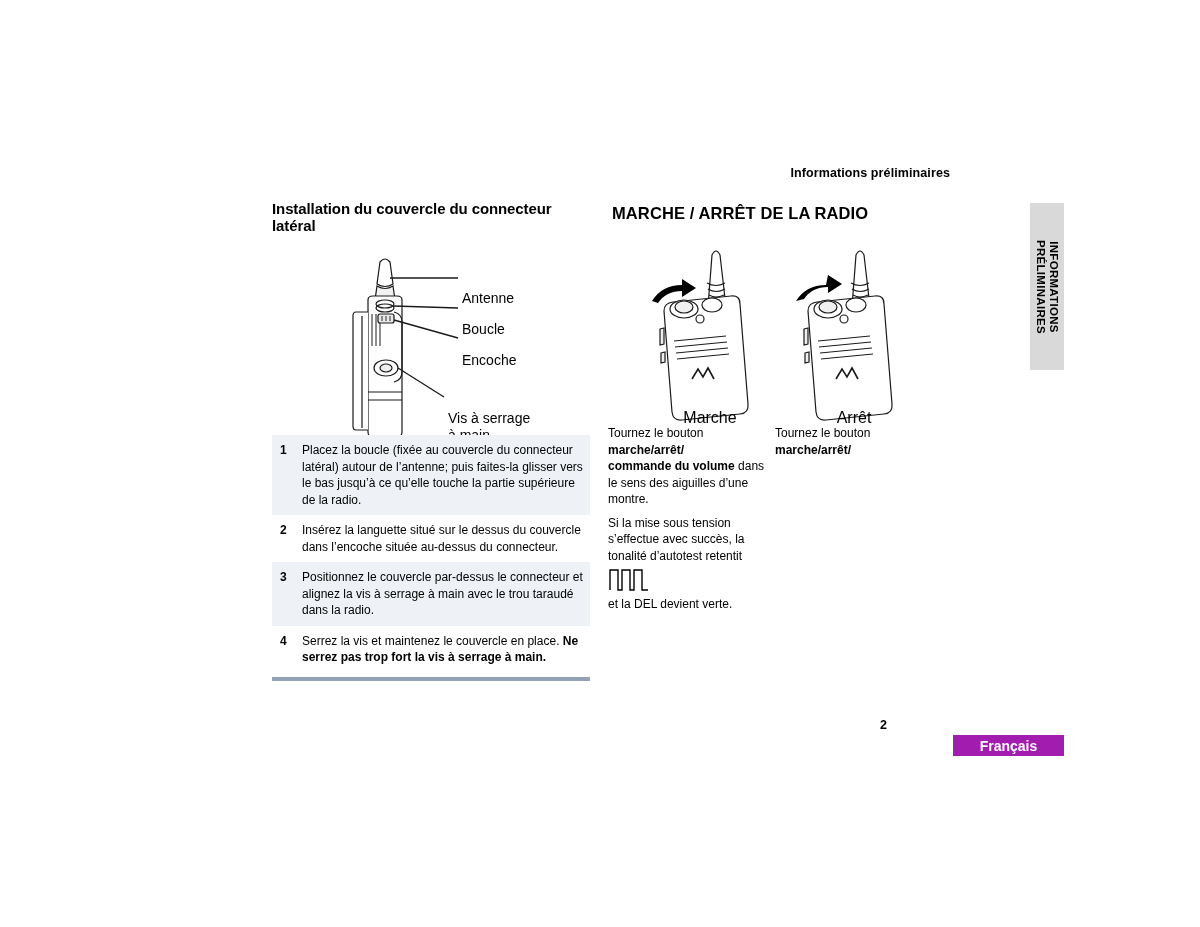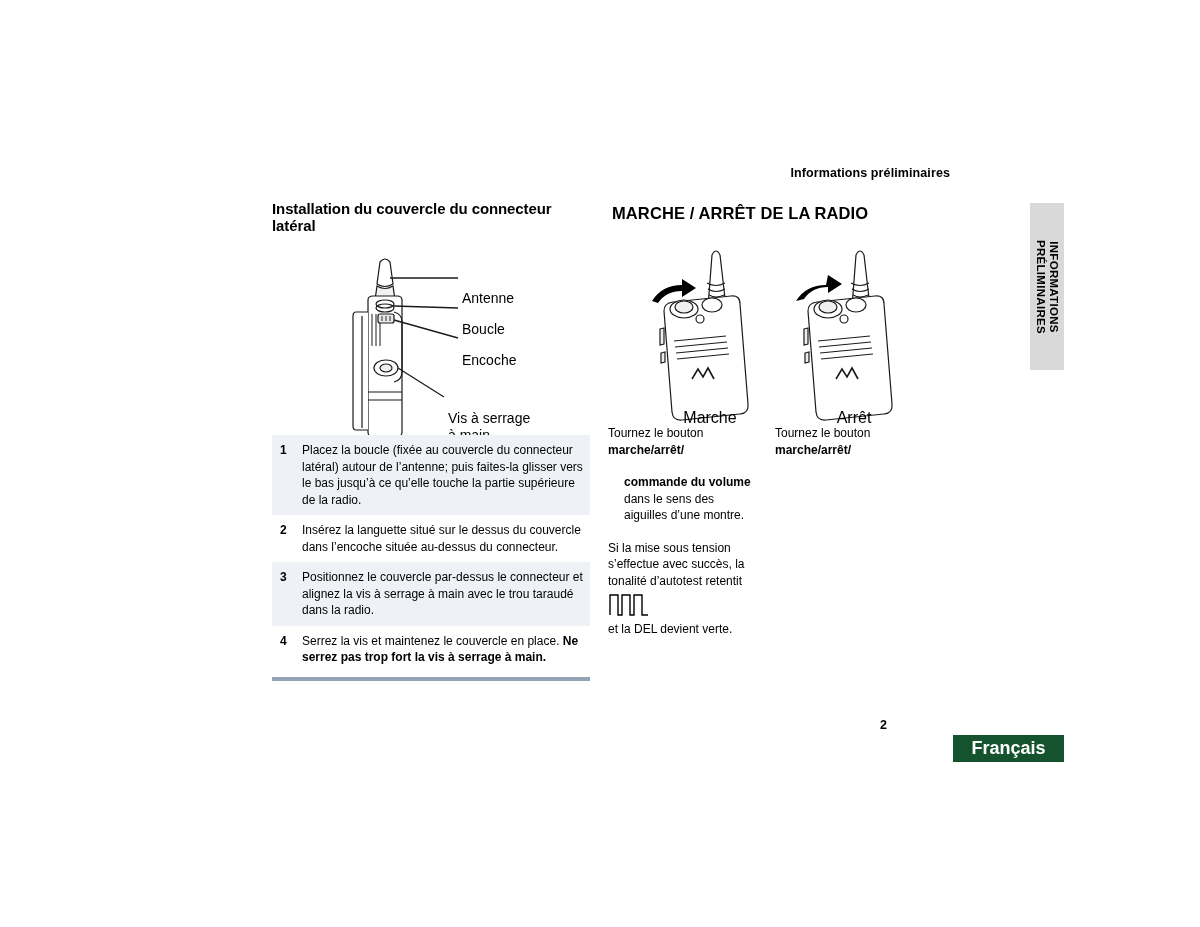--- a/index.html
+++ b/index.html
@@ -185,24 +185,24 @@
     left: 880px;
     top: 718px;
     font-size: 12.5px;
     font-weight: bold;
   }
   .lang-badge {
     position: absolute;
     left: 953px;
     top: 735px;
     width: 111px;
-    height: 27px;
-    background: #14532d;
+    height: 21px;
+    background: #a21caf;
     color: #ffffff;
-    font-size: 18px;
+    font-size: 14px;
     font-weight: bold;
     display: flex;
     align-items: center;
     justify-content: center;
   }
 </style>
 </head>
 <body>
 
 <div class="page">
@@ -361,21 +361,21 @@
       <div class="radio-caption" style="left:22px; top:172px; width:160px;">Marche</div>
       <div class="radio-caption" style="left:166px; top:172px; width:160px;">Arrêt</div>
     </div>
   </div>
 
   <div class="two-cols">
     <div class="col-a">
       <p style="margin:0;">
         <span>Tournez le bouton </span><b>marche/arrêt/</b>
       </p>
-      <p style="margin:16px;">
+      <p style="margin:0;">
         <b>commande du volume</b><span> dans le sens des aiguilles d’une montre.</span>
       </p>
       <p style="margin:7px 0 0 0;">Si la mise sous tension s’effectue avec succès, la tonalité d’autotest retentit</p>
       <svg class="waveform-inline" width="56" height="26" viewBox="0 0 56 26">
         <path d="M2 24 L2 4 L10 4 L10 24 L14 24 L14 4 L22 4 L22 24 L26 24 L26 4 L34 4 L34 24 L40 24" stroke="#000" stroke-width="1.4" fill="none"></path>
       </svg>
       <p style="margin:0;">et la DEL devient verte.</p>
     </div>
 
     <div class="col-b">

